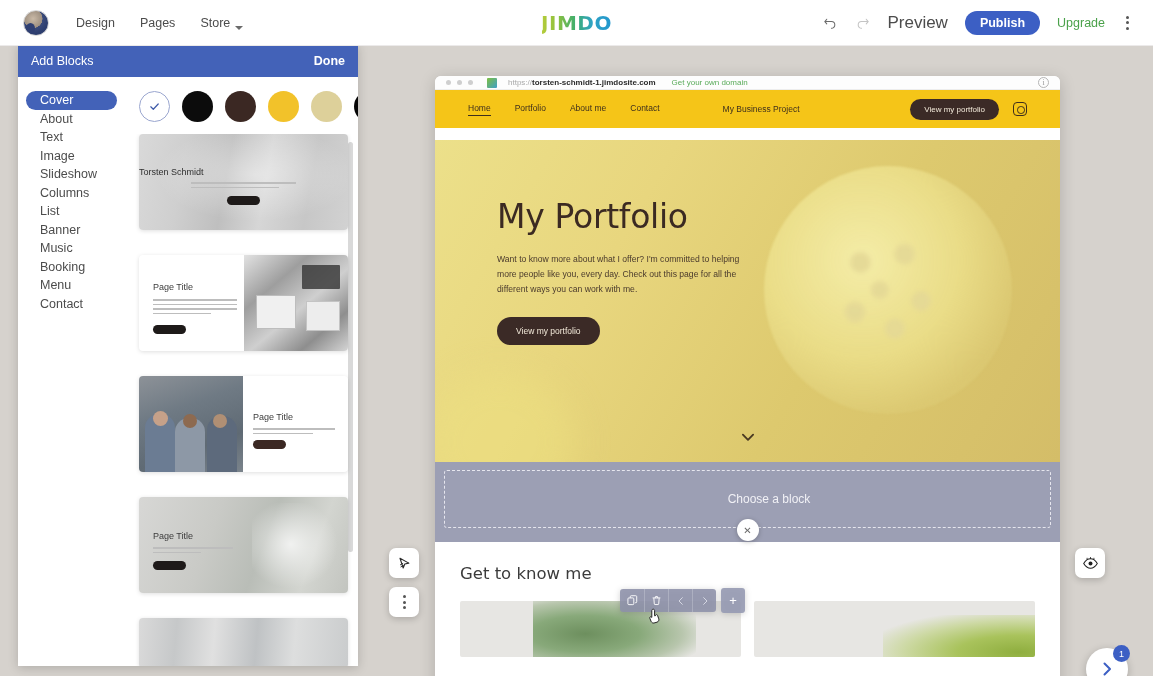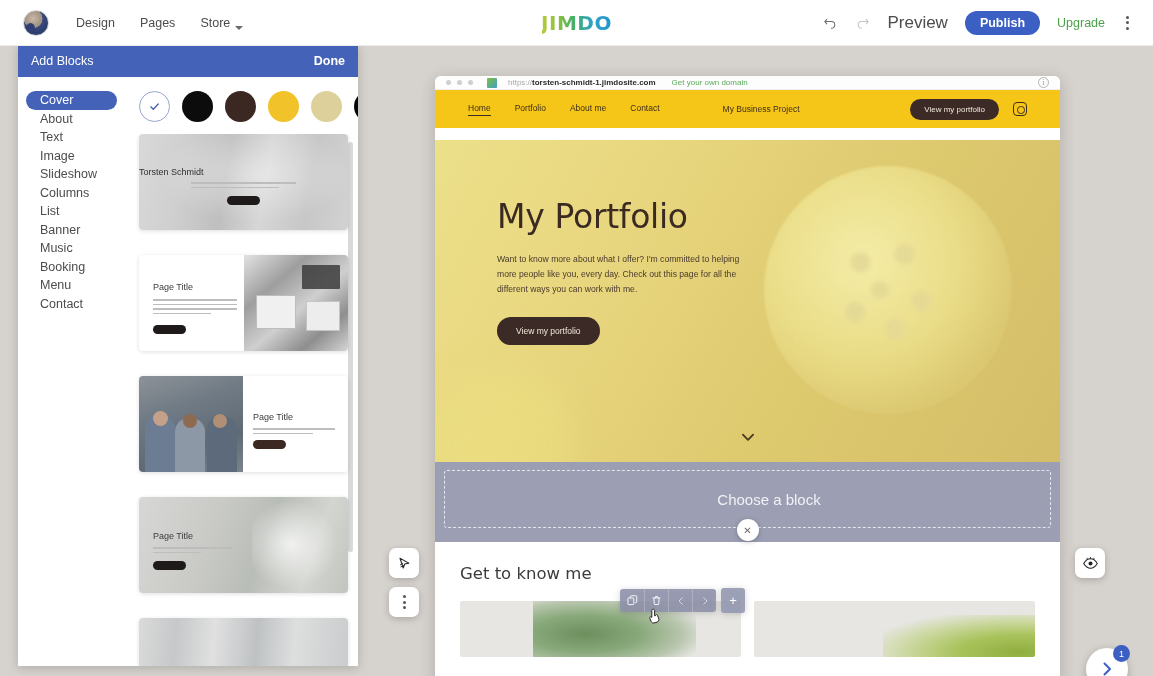--- a/index.html
+++ b/index.html
@@ -183,21 +183,21 @@
   }
   .hero-chev {
     position: absolute; left: 50%; bottom: 16px; transform: translateX(-50%); cursor: pointer;
   }
 
   
   .dropzone-wrap { background: #9c9fb4; padding: 8px 9px 0 9px; position: relative; }
   .dropzone {
     height: 58px; border: 1.5px dashed #e6e6ee; border-radius: 3px;
     display: flex; align-items: center; justify-content: center;
-    color: #f1f1f6; font-size: 15px; cursor: pointer; padding-left: 43px;
+    color: #f1f1f6; font-size: 12px; cursor: pointer; padding-left: 43px;
   }
   .dz-close {
     position: absolute; left: 50%; bottom: -13px; transform: translateX(-50%);
     width: 22px; height: 22px; border-radius: 50%; background: #fff;
     box-shadow: 0 1px 5px rgba(0,0,0,.25); display: flex; align-items: center;
     justify-content: center; font-size: 10px; color: #6a6a6a; cursor: pointer; z-index: 5;
   }
   .dz-spacer { height: 14px; background: #9c9fb4; }
 
   

